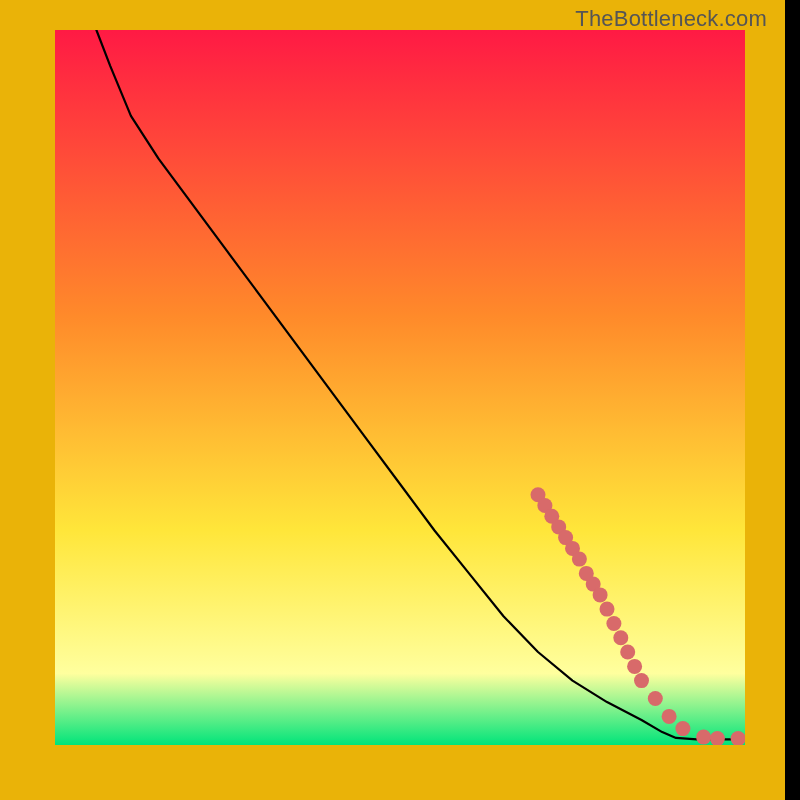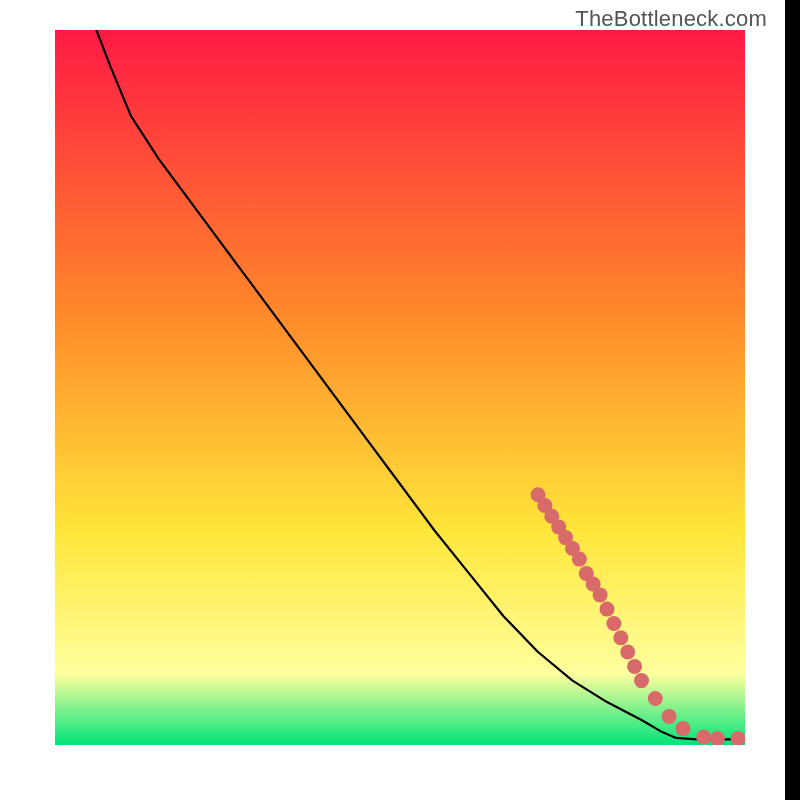--- a/index.html
+++ b/index.html
@@ -8,21 +8,21 @@
     width: 800px;
     height: 800px;
     background: #000;
     overflow: hidden;
     font-family: Arial, Helvetica, sans-serif;
   }
   .frame {
     position: relative;
     width: 785px;
     height: 800px;
-    background: #ffffff;
+    background: #eab308;
   }
   
   .plot {
     position: absolute;
     left: 55px;
     top: 30px;
     width: 690px;   
     height: 715px;  
     overflow: visible;
   }

